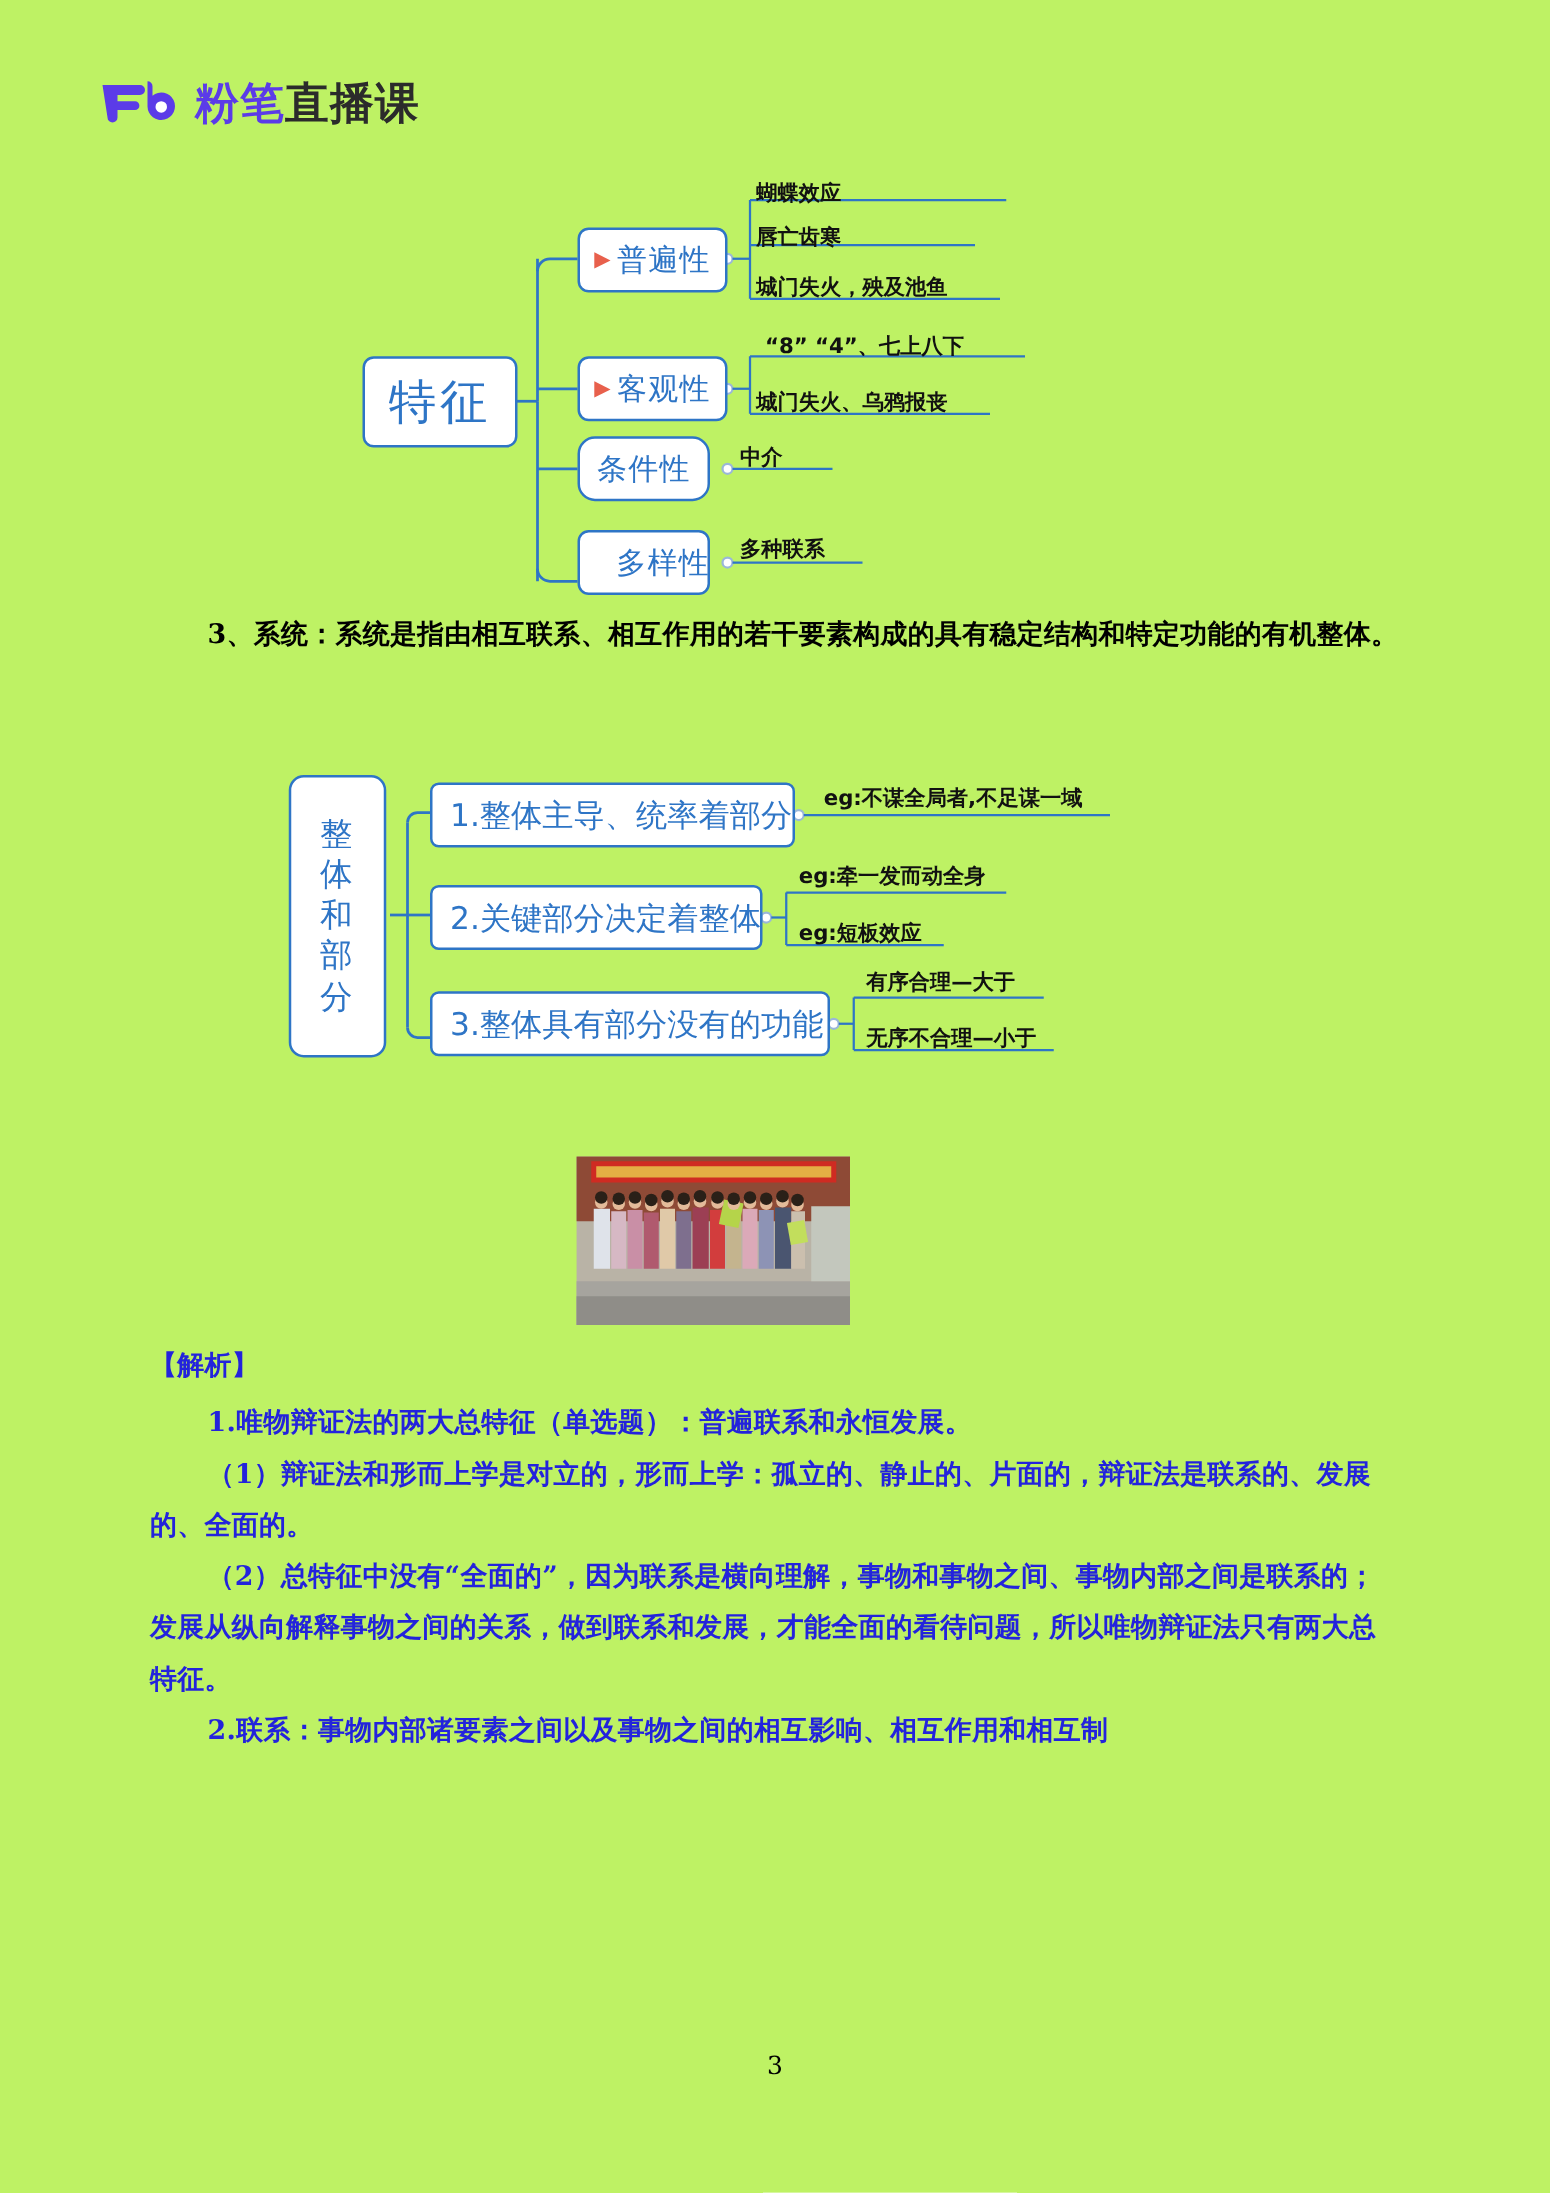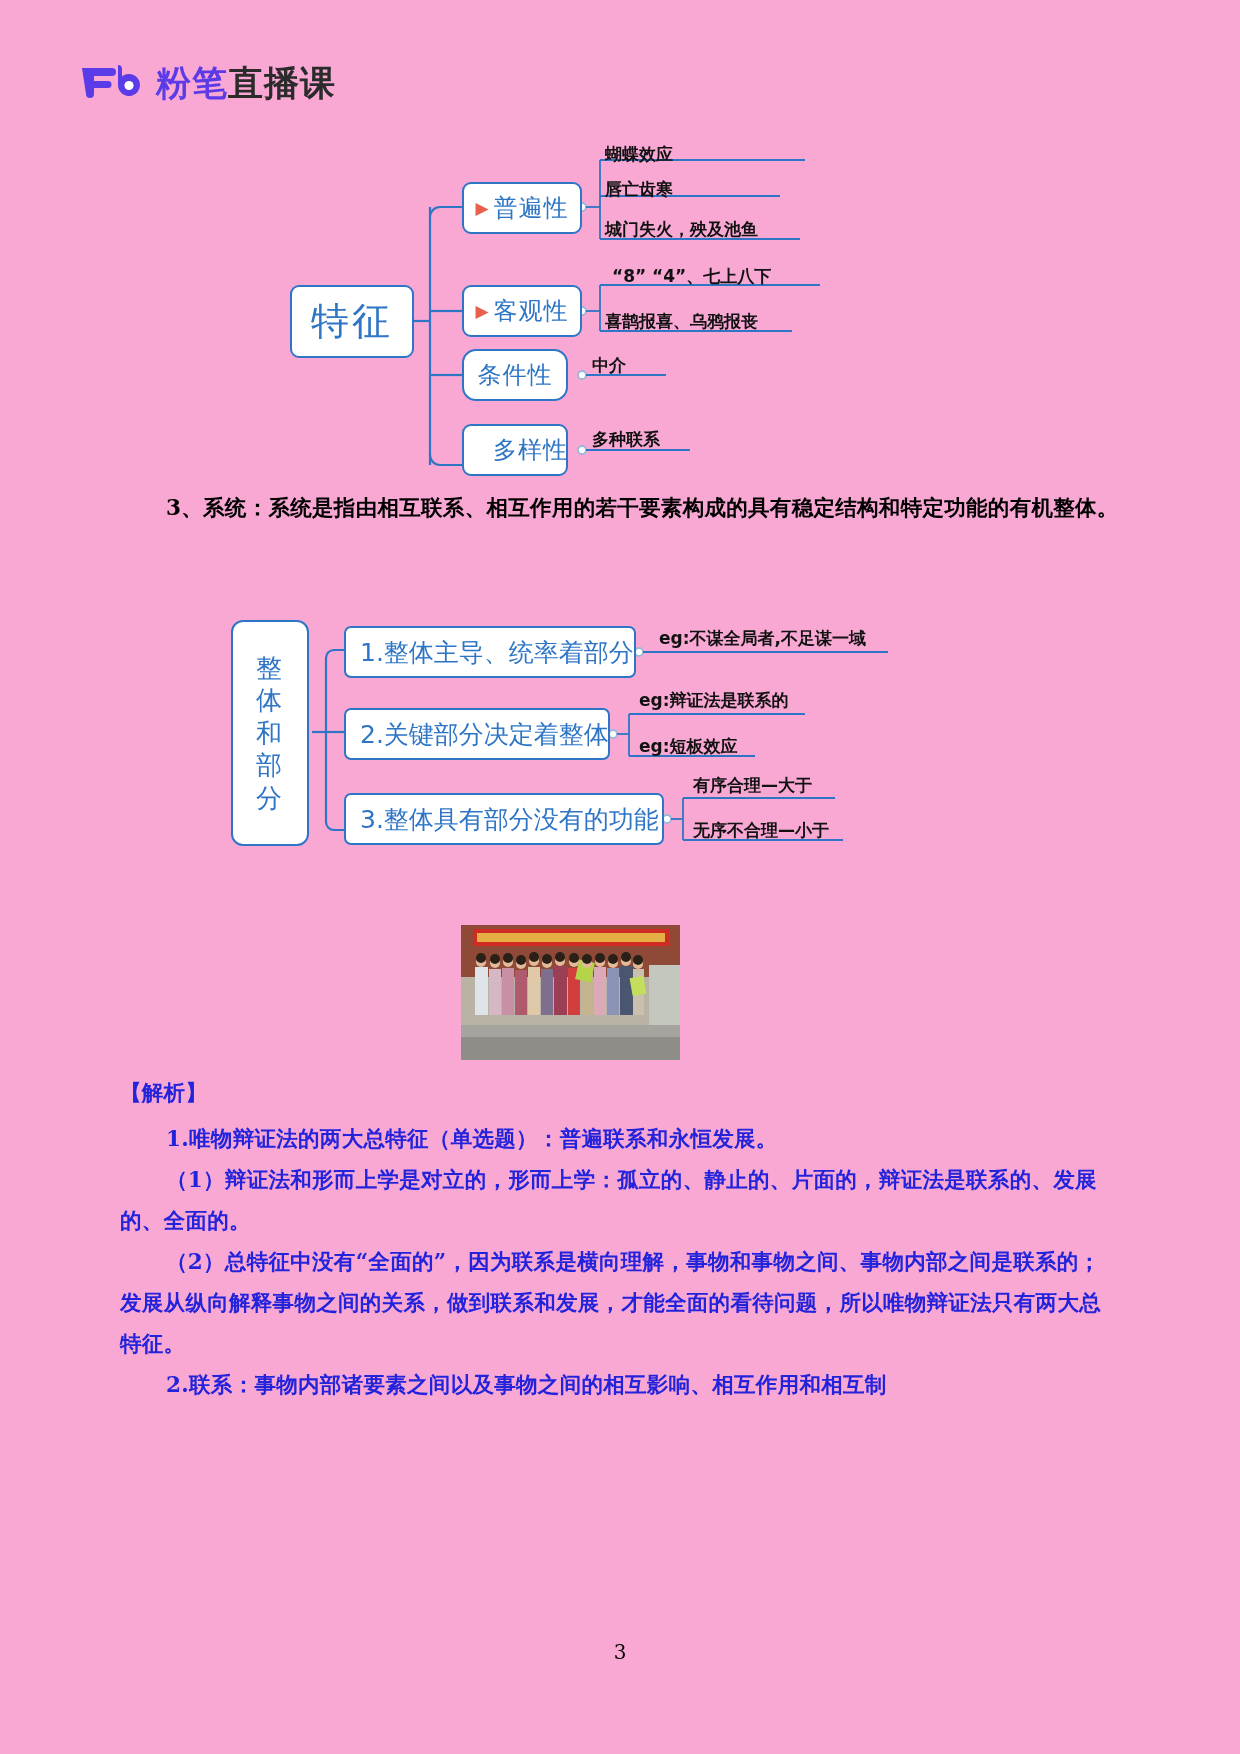--- a/index.html
+++ b/index.html
@@ -10,21 +10,21 @@
   body {
     width: 1240px;
     height: 1754px;
     position: relative;
     font-family: "DejaVu Serif", "Liberation Serif", serif;
     overflow: hidden;
   }
   .page {
     position: absolute;
     inset: 0;
-    background: #f9a8d4;
+    background: #bef264;
   }
 
   
   .header {
     position: absolute;
     left: 78px;
     top: 62px;
     display: flex;
     align-items: center;
     gap: 16px;
@@ -217,21 +217,21 @@
     </div>
     <div class="leaf" style="left:325px; top:8px;">蝴蝶效应</div>
     <div class="leaf" style="left:325px; top:43px;">唇亡齿寒</div>
     <div class="leaf" style="left:325px; top:83px;">城门失火，殃及池鱼</div>
 
     <div class="node lvl2" style="left:182px; top:150px; width:120px; height:52px;">
       <span class="flag">▶</span>
       <span>客观性</span>
     </div>
     <div class="leaf" style="left:332px; top:130px;">“8”  “4”、七上八下</div>
-    <div class="leaf" style="left:325px; top:175px;">喜鹊报喜、乌鸦报丧</div>
+    <div class="leaf" style="left:325px; top:175px;">城门失火、乌鸦报丧</div>
 
     <div class="node lvl2" style="left:182px; top:214px; width:106px; height:52px;border-radius:14px;">
       <span>条件性</span>
     </div>
     <div class="leaf" style="left:312px; top:219px;">中介</div>
 
     <div class="node lvl2" style="left:182px; top:289px; width:106px; height:52px;padding-left:31px;">
       <span>多样性</span>
     </div>
     <div class="leaf" style="left:312px; top:293px;">多种联系</div>
@@ -281,21 +281,21 @@
     </div>
 
     <div class="node branch2" style="left:129px; top:16px; width:292px; height:52px;">
       <span>1.整体主导、统率着部分</span>
     </div>
     <div class="leaf" style="left:444px; top:17px;">eg:不谋全局者,不足谋一域</div>
 
     <div class="node branch2" style="left:129px; top:98px; width:266px; height:52px;">
       <span>2.关键部分决定着整体</span>
     </div>
-    <div class="leaf" style="left:424px; top:79px;">eg:辩证法是联系的</div>
+    <div class="leaf" style="left:424px; top:79px;">eg:牵一发而动全身</div>
     <div class="leaf" style="left:424px; top:125px;">eg:短板效应</div>
 
     <div class="node branch2" style="left:129px; top:183px; width:320px; height:52px;">
       <span>3.整体具有部分没有的功能</span>
     </div>
     <div class="leaf" style="left:478px; top:164px;">有序合理—大于</div>
     <div class="leaf" style="left:478px; top:209px;">无序不合理—小于</div>
   </div>
 
   <div class="photo">

